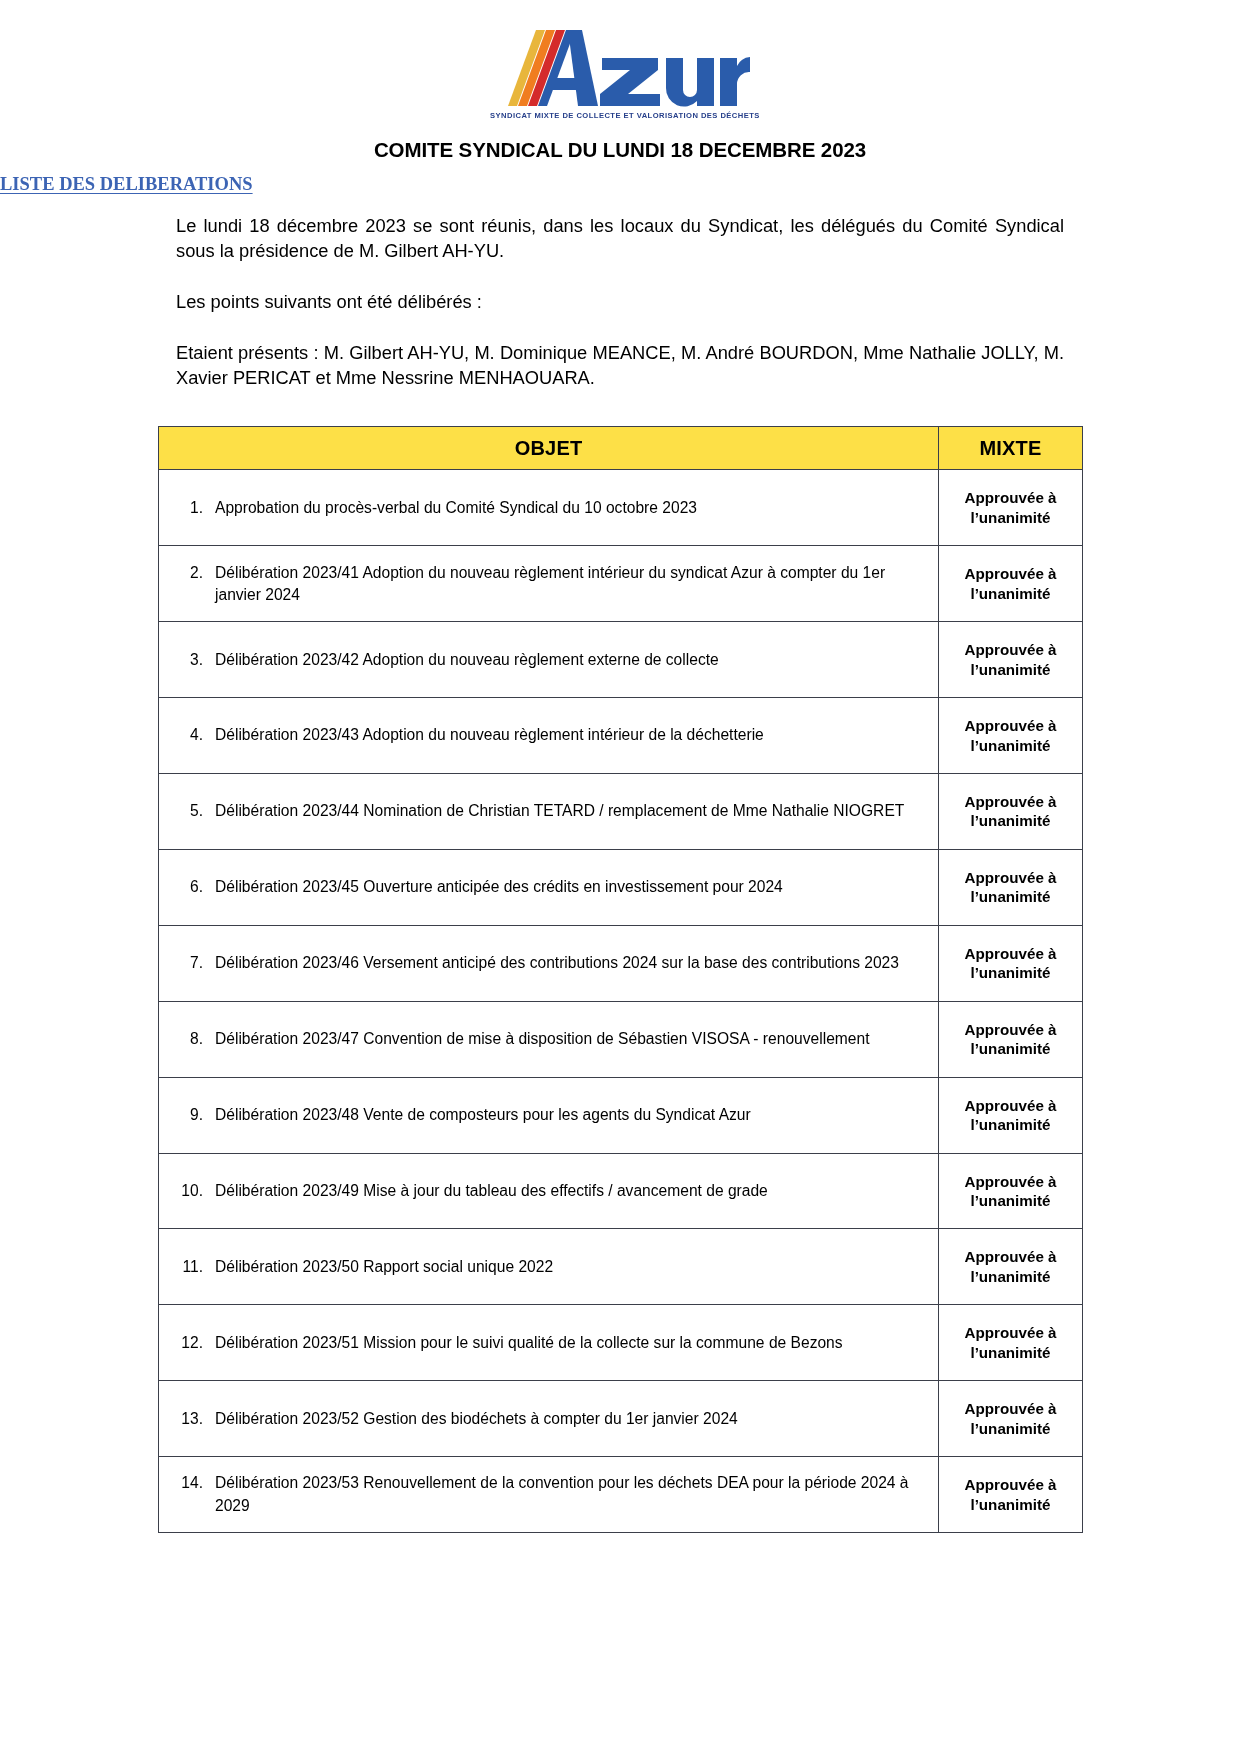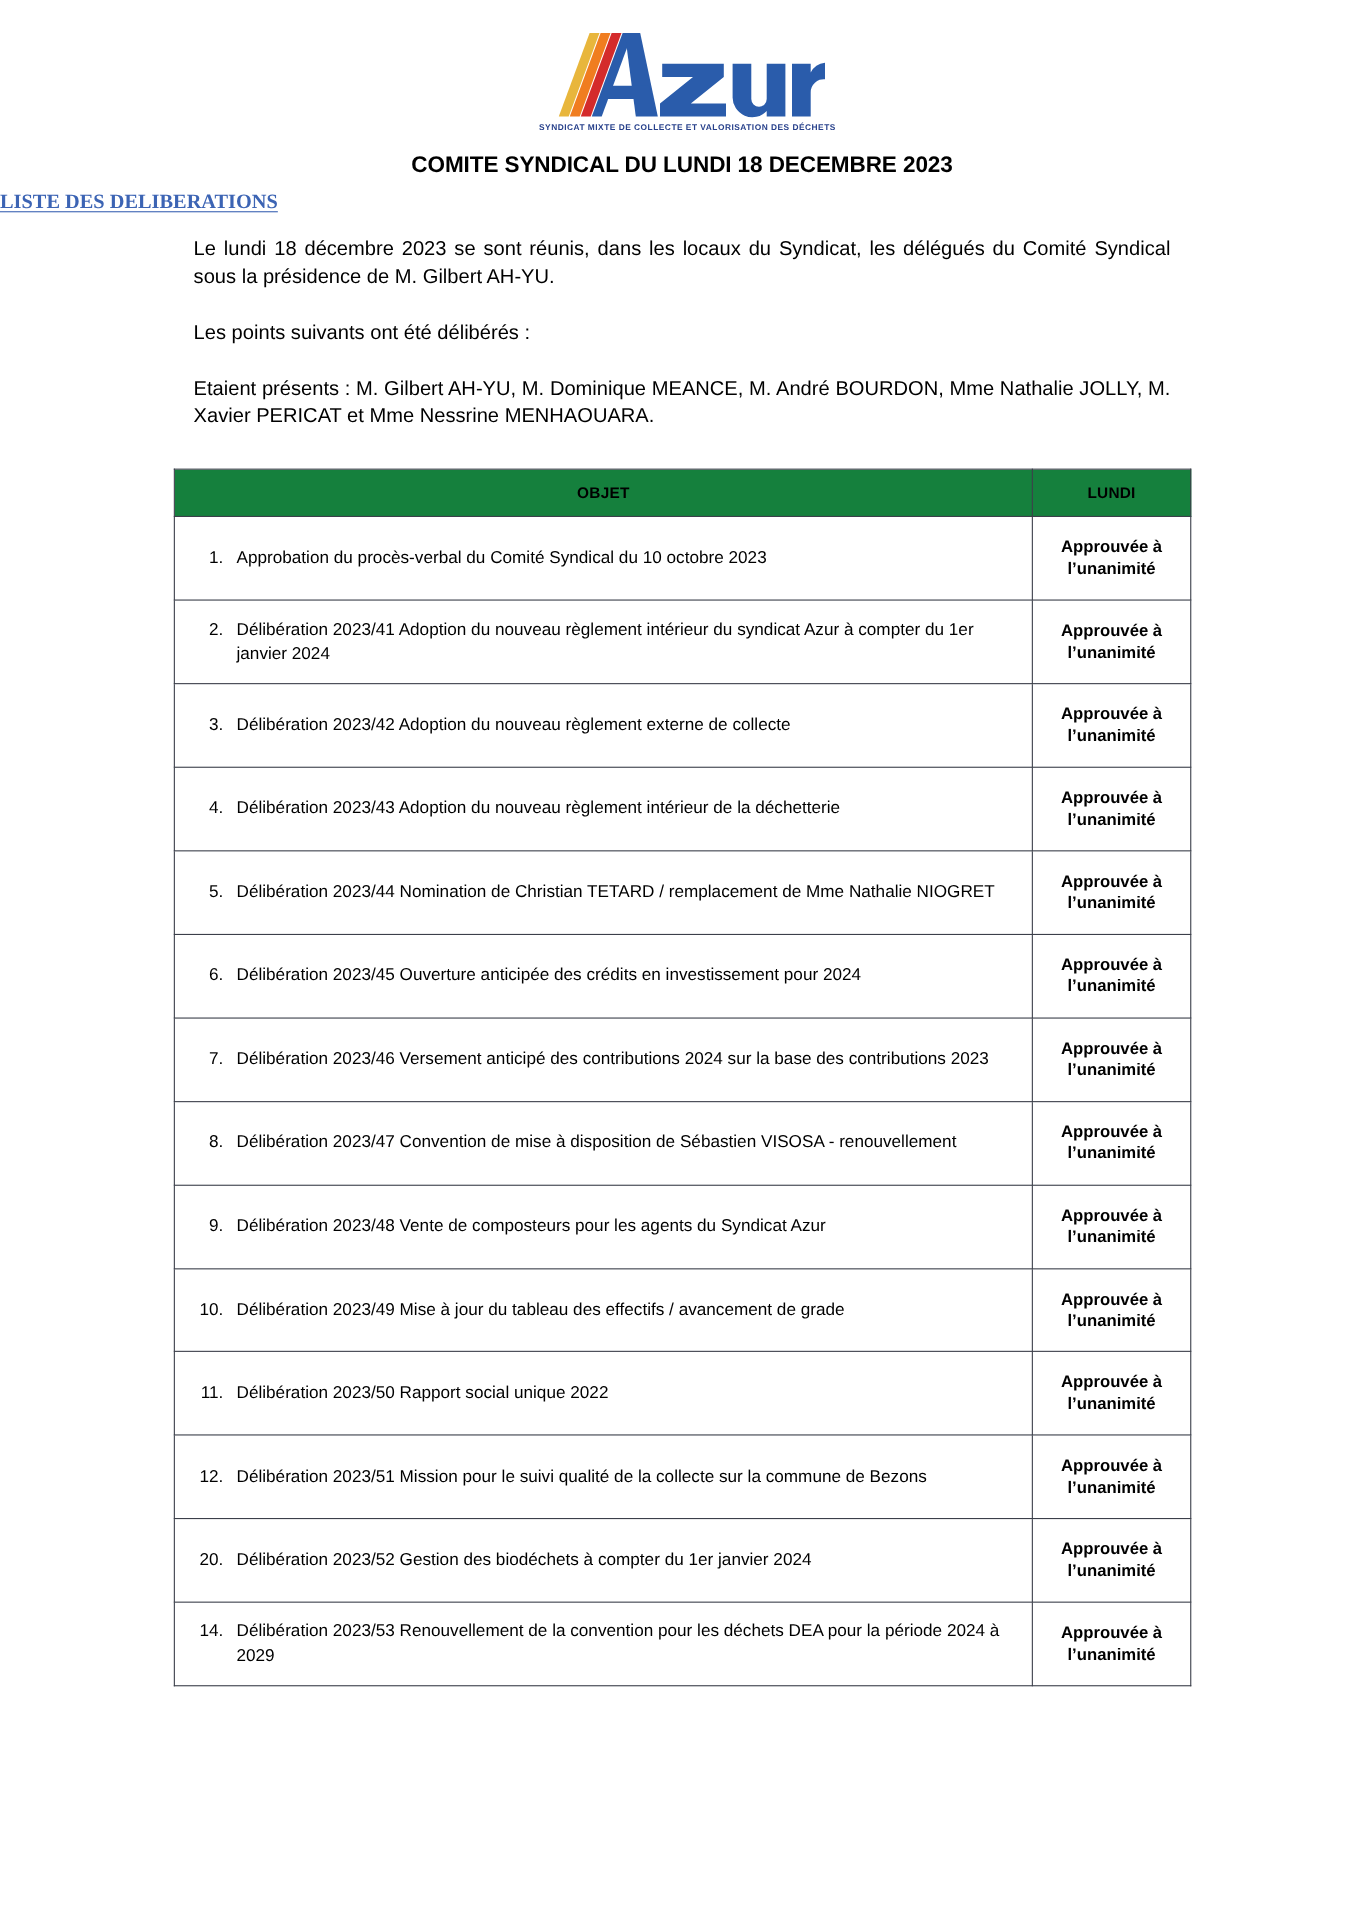--- a/index.html
+++ b/index.html
@@ -92,23 +92,23 @@
   table.delib {
     border-collapse: collapse;
     width: 100%;
     table-layout: fixed;
   }
   table.delib th, table.delib td {
     border: 1.5px solid #3b3f4a;
     vertical-align: middle;
   }
   table.delib thead th {
-    background: #15803d;
-    font-family: "Liberation Sans", sans-serif;
-    font-size: 14px;
+    background: #fde047;
+    font-family: "Liberation Sans", sans-serif;
+    font-size: 20px;
     font-weight: bold;
     text-align: center;
     height: 38px;
     padding: 2px 4px;
     letter-spacing: 0.2px;
   }
   col.c-objet { width: 780px; }
   col.c-vote  { width: 144px; }
 
   td.objet {
@@ -182,21 +182,21 @@
 
   <div class="table-wrap">
     <table class="delib">
       <colgroup>
         <col class="c-objet">
         <col class="c-vote">
       </colgroup>
       <thead>
         <tr>
           <th>OBJET</th>
-          <th>LUNDI</th>
+          <th>MIXTE</th>
         </tr>
       </thead>
       <tbody id="table-body">
           <tr>
             <td class="objet">
               <div class="item-row">
                 <span class="item-num">1.</span>
                 <span class="item-text">Approbation du procès-verbal du Comité Syndical du 10 octobre 2023</span>
               </div>
             </td>
@@ -333,21 +333,21 @@
               </div>
             </td>
             <td class="vote">
               <span class="v1">Approuvée à</span>
               <span class="v2">l’unanimité</span>
             </td>
           </tr>
           <tr>
             <td class="objet">
               <div class="item-row">
-                <span class="item-num">20.</span>
+                <span class="item-num">13.</span>
                 <span class="item-text">Délibération 2023/52 Gestion des biodéchets à compter du 1er janvier 2024</span>
               </div>
             </td>
             <td class="vote">
               <span class="v1">Approuvée à</span>
               <span class="v2">l’unanimité</span>
             </td>
           </tr>
           <tr>
             <td class="objet">

